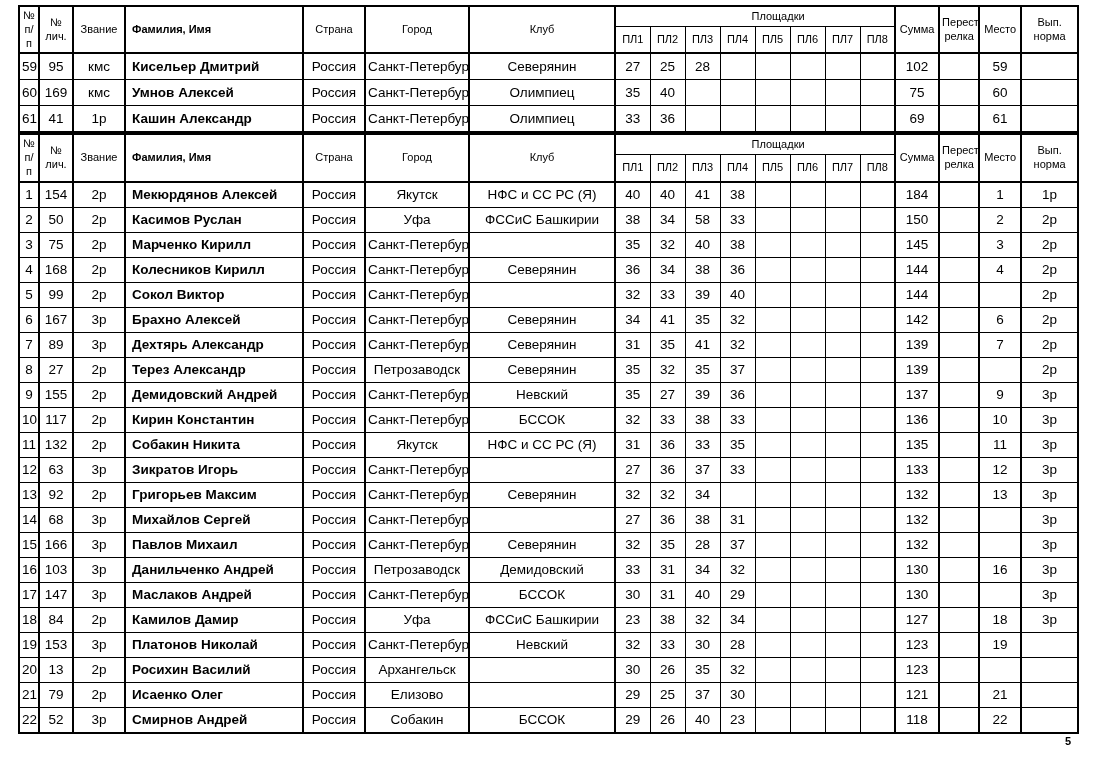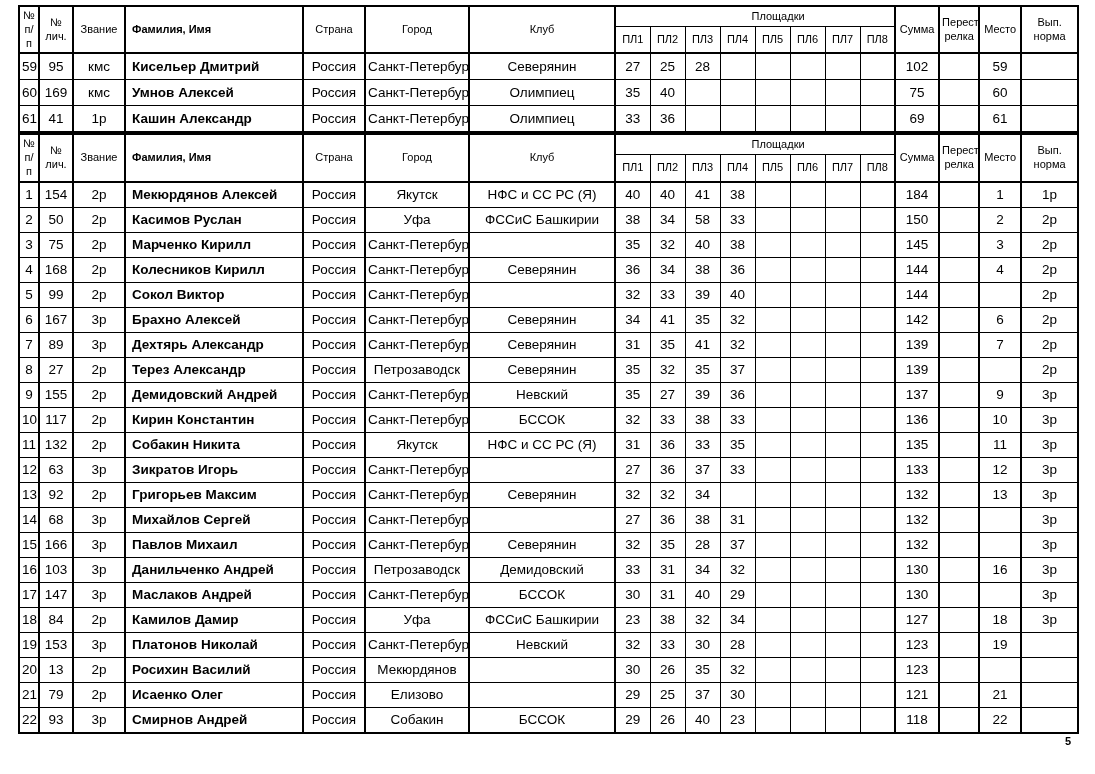--- a/index.html
+++ b/index.html
@@ -654,21 +654,21 @@
           <td class="bl2"></td>
           <td class="bl2">19</td>
           <td class="bl2"></td>
         </tr>
         <tr>
           <td>20</td>
           <td class="bl2">13</td>
           <td class="bl2">2р</td>
           <td class="bl2 name-cell">Росихин Василий</td>
           <td class="bl2">Россия</td>
-          <td class="bl2">Мекюрдянов</td>
+          <td class="bl2">Архангельск</td>
           <td class="bl2"></td>
           <td class="bl2">30</td>
           <td>26</td>
           <td>35</td>
           <td>32</td>
           <td></td>
           <td></td>
           <td></td>
           <td></td>
           <td class="bl2">123</td>
@@ -692,21 +692,21 @@
           <td></td>
           <td></td>
           <td></td>
           <td class="bl2">121</td>
           <td class="bl2"></td>
           <td class="bl2">21</td>
           <td class="bl2"></td>
         </tr>
         <tr>
           <td>22</td>
-          <td class="bl2">93</td>
+          <td class="bl2">52</td>
           <td class="bl2">3р</td>
           <td class="bl2 name-cell">Смирнов Андрей</td>
           <td class="bl2">Россия</td>
           <td class="bl2">Собакин</td>
           <td class="bl2">БССОК</td>
           <td class="bl2">29</td>
           <td>26</td>
           <td>40</td>
           <td>23</td>
           <td></td>

